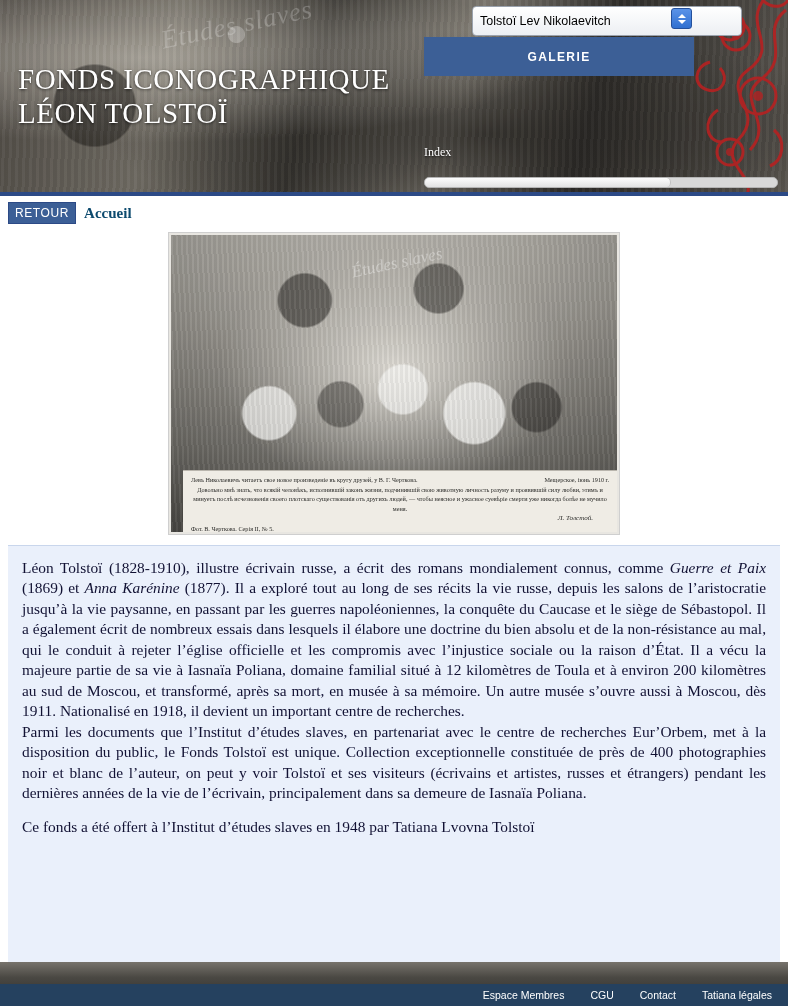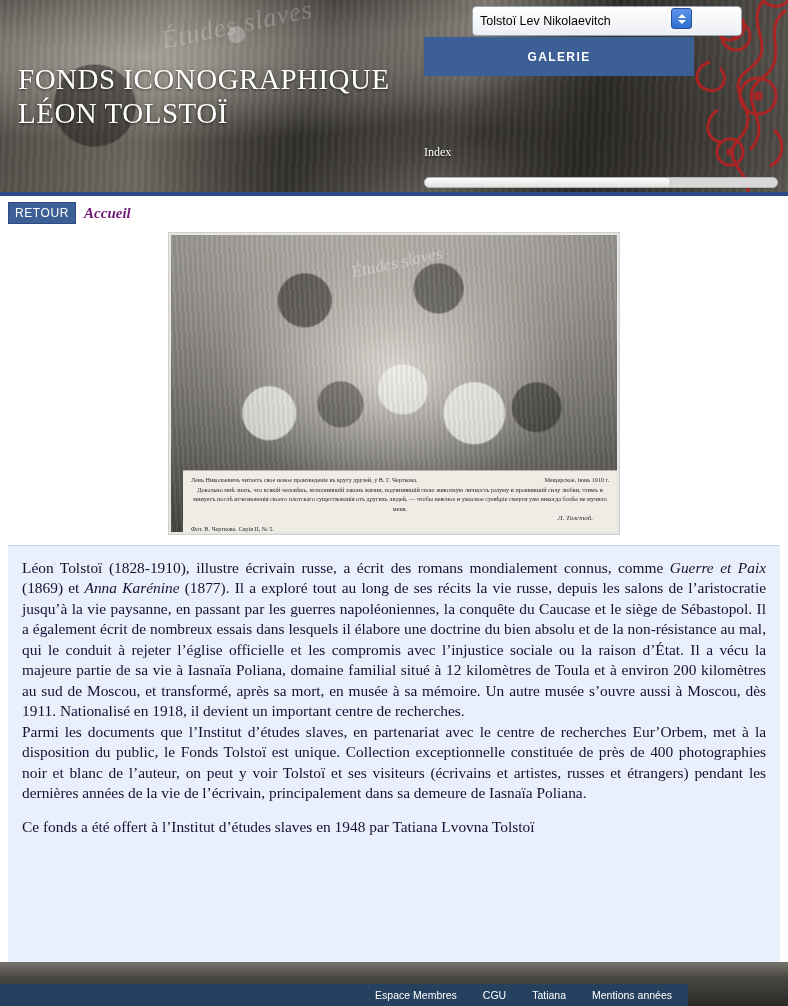--- a/index.html
+++ b/index.html
@@ -203,26 +203,25 @@
     background: #3c5f96;
     color: #ffffff;
     font-family: "Liberation Sans", sans-serif;
     font-size: 12px;
     letter-spacing: 0.6px;
     padding: 3px 6px 3px 6px;
     border: 1px solid #2c4a86;
     cursor: pointer;
   }
   .accueil {
-    color: #701a75;
+    color: #0c4a6e;
     font-family: "Liberation Serif", serif;
     font-size: 15px;
     font-weight: bold;
     text-decoration: none;
-    font-style: italic;
   }
 
   .photo-wrap {
     width: 452px;
     margin: 4px auto 0 auto;
     border: 1px solid #cfcfcf;
     background: #e8e6e1;
     padding: 2px;
     box-sizing: border-box;
   }
@@ -320,21 +319,21 @@
   .footer-photo {
     position: absolute;
     inset: 0;
     background:
       linear-gradient(180deg, #77736c 0%, #4a4843 35%, #2a2927 100%),
       repeating-linear-gradient(90deg, rgba(255,255,255,0.04) 0 4px, rgba(0,0,0,0.05) 4px 9px);
   }
   .footer-bar {
     position: absolute;
     left: 0; bottom: 0;
-    width: 688px;
+    width: 788px;
     height: 22px;
     background: #25415f;
     display: flex;
     align-items: center;
     justify-content: flex-end;
     gap: 26px;
     padding-right: 16px;
     box-sizing: border-box;
   }
   .footer-bar a {
@@ -432,16 +431,16 @@
     </p>
     <p>Ce fonds a été offert à l’Institut d’études slaves en 1948 par Tatiana Lvovna Tolstoï</p>
   </div>
 </div>
 
 <div class="footer">
   <div class="footer-photo"></div>
   <div class="footer-bar">
     <a href="#">Espace Membres</a>
     <a href="#">CGU</a>
-    <a href="#">Tatiana</a>
-    <a href="#">Mentions années</a>
+    <a href="#">Contact</a>
+    <a href="#">Tatiana légales</a>
   </div>
 </div>
 
 </body></html>

